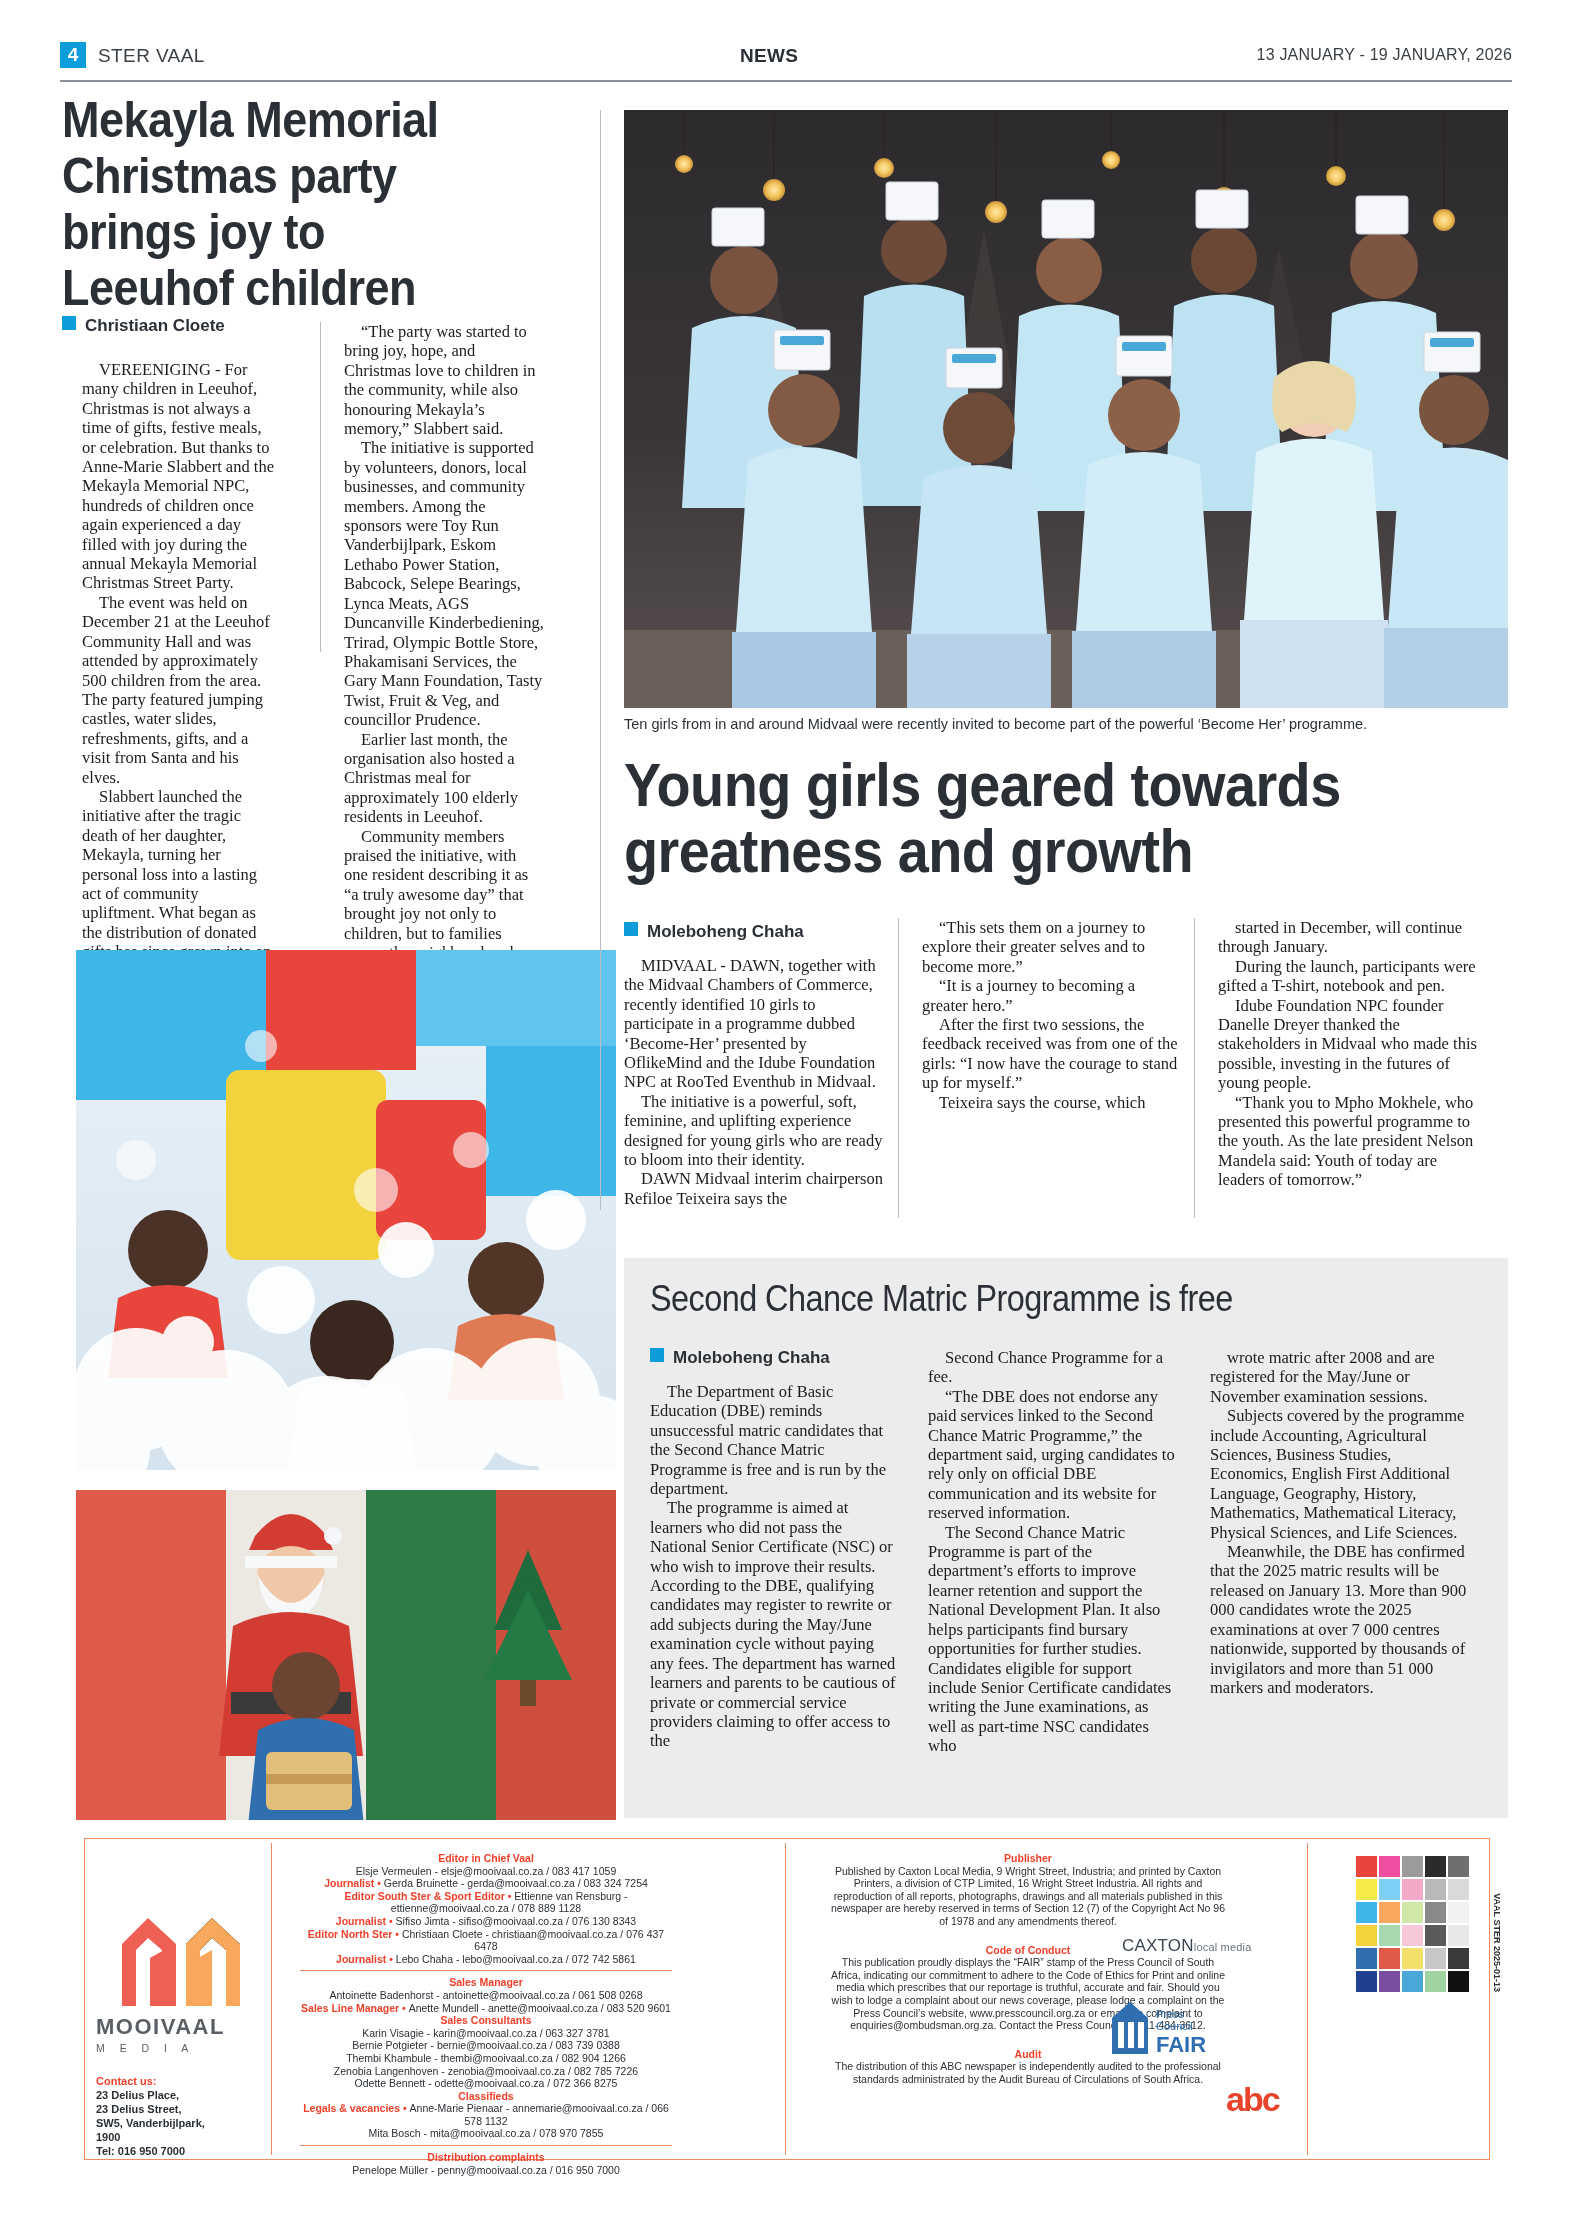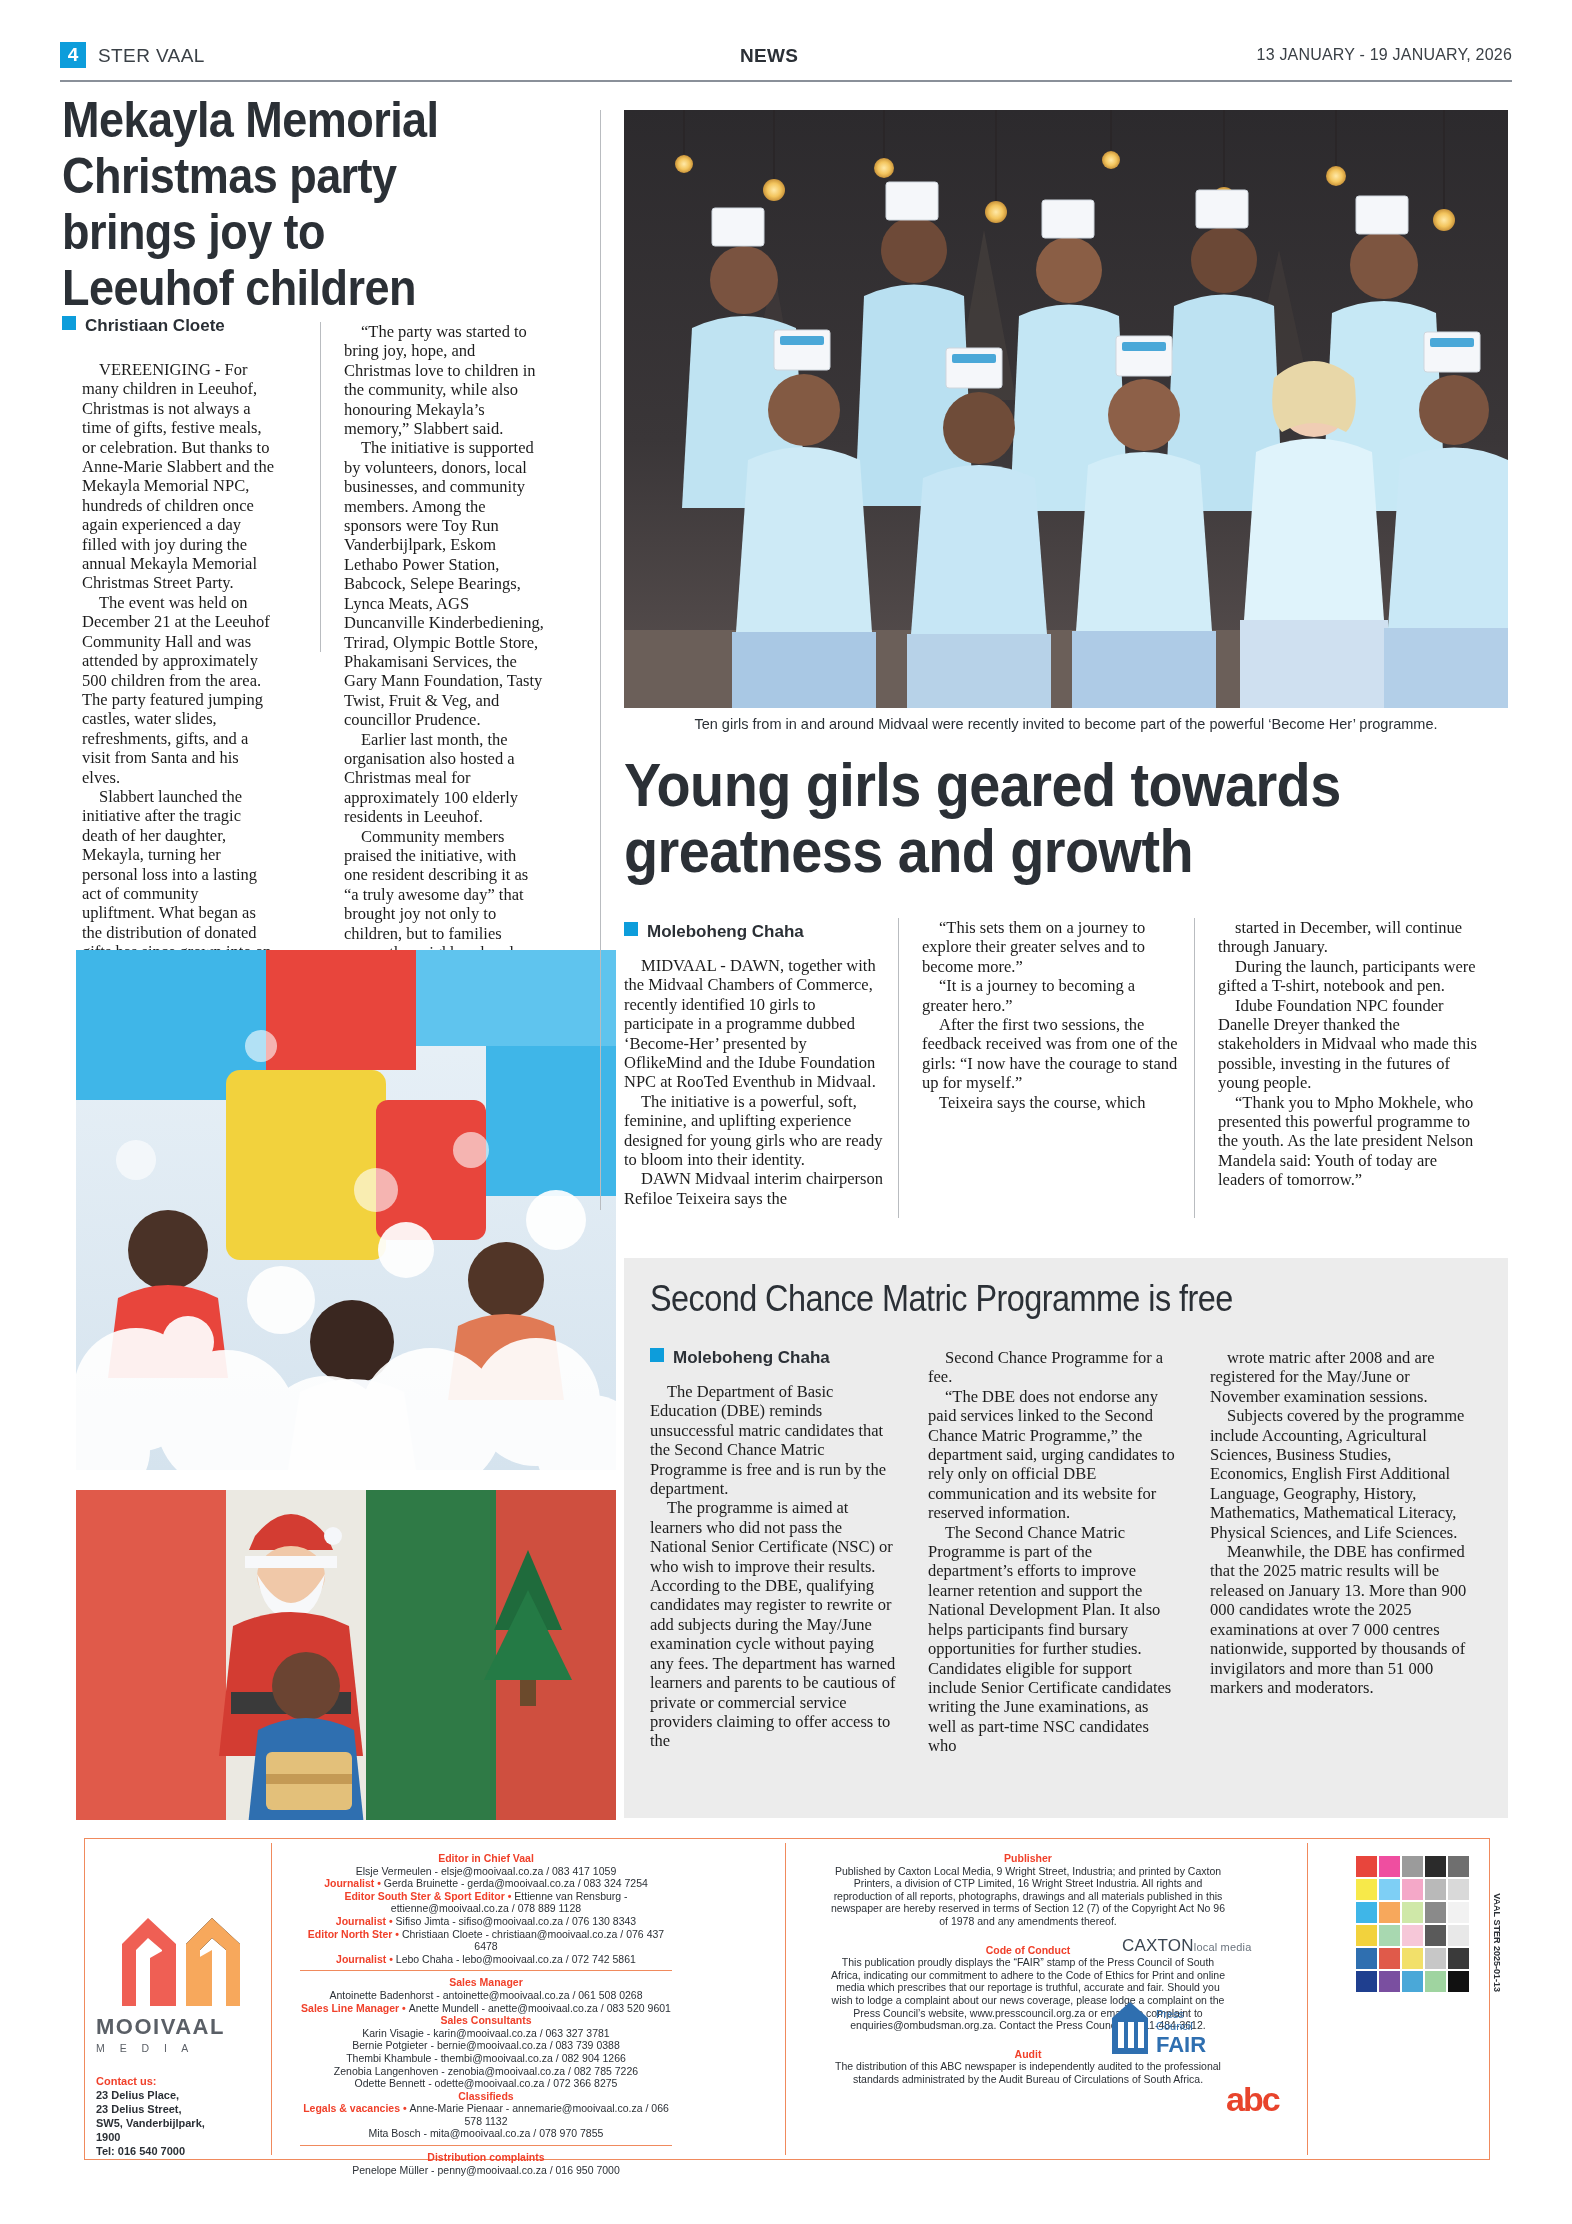--- a/index.html
+++ b/index.html
@@ -198,21 +198,21 @@
       </g>
       <g fill="#4aa8d8">
         <rect x="156" y="226" width="44" height="9" rx="2"></rect>
         <rect x="328" y="244" width="44" height="9" rx="2"></rect>
         <rect x="498" y="232" width="44" height="9" rx="2"></rect>
         <rect x="806" y="228" width="44" height="9" rx="2"></rect>
       </g>
     </svg>
   </div>
 
-  <div class="caption" style="left:624px;top:716px;width:884px;text-align:center;">Ten girls from in and around Midvaal were recently invited to become part of the powerful ‘Become Her’ programme.</div>
+  <div class="caption" style="left:624px;top:716px;width:884px;">Ten girls from in and around Midvaal were recently invited to become part of the powerful ‘Become Her’ programme.</div>
 
   <div class="hl hl2">Young girls geared towards greatness and growth</div>
 
   <div class="byline" style="left:624px;top:922px;">
     <span class="sq"></span><span>Moleboheng Chaha</span>
   </div>
 
   <div class="col" id="s2c1" style="left:624px;top:956px;width:260px;">
       <p>MIDVAAL - DAWN, together with the Midvaal Chambers of Commerce, recently identified 10 girls to participate in a programme dubbed ‘Become-Her’ presented by OflikeMind and the Idube Foundation NPC at RooTed Eventhub in Midvaal.</p>
       <p>The initiative is a powerful, soft, feminine, and uplifting experience designed for young girls who are ready to bloom into their identity.</p>
@@ -357,21 +357,21 @@
     </div>
     <div class="logo-word">MOOIVAAL</div>
     <div class="logo-sub">M E D I A</div>
     <div class="contact">
       <div class="red">Contact us:</div>
       <div id="contact-lines">
           <div>23 Delius Place,</div>
           <div>23 Delius Street,</div>
           <div>SW5, Vanderbijlpark,</div>
           <div>1900</div>
-          <div>Tel: 016 540 7000</div>
+          <div>Tel: 016 950 7000</div>
         </div>
     </div>
   </div>
 
   <div class="fc ctr" id="staff-col" style="position:absolute;left:300px;top:1852px;width:372px;">
       <div class="red">Editor in Chief Vaal</div>
       <div><span>Elsje Vermeulen - elsje@mooivaal.co.za / 083 417 1059</span></div>
       <div><span class="red">Journalist • </span><span>Gerda Bruinette - gerda@mooivaal.co.za / 083 324 7254</span></div>
       <div><span class="red">Editor South Ster &amp; Sport Editor • </span><span>Ettienne van Rensburg - ettienne@mooivaal.co.za / 078 889 1128</span></div>
       <div><span class="red">Journalist • </span><span>Sifiso Jimta - sifiso@mooivaal.co.za / 076 130 8343</span></div>

